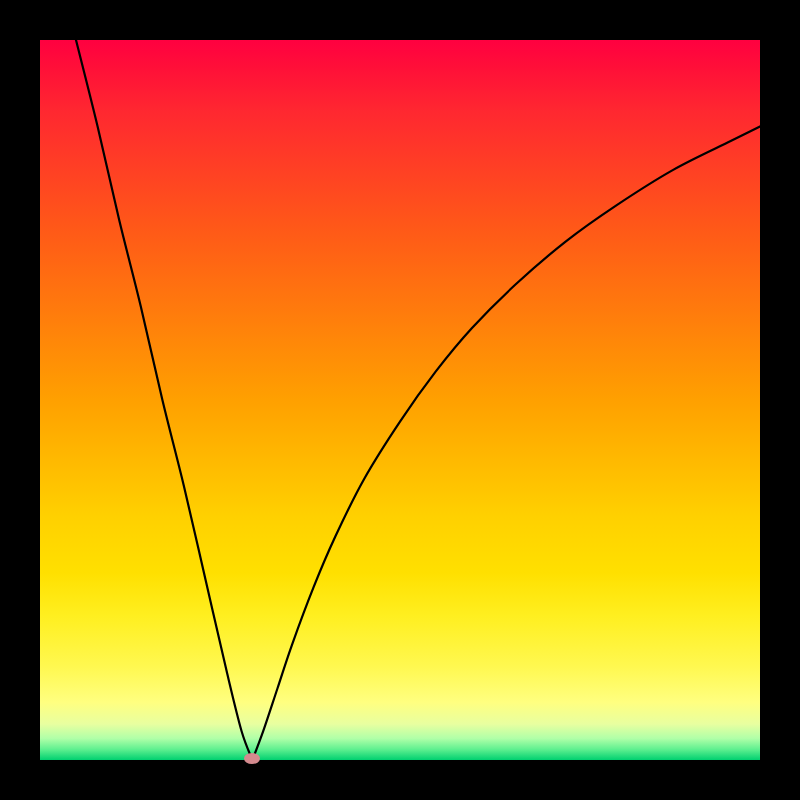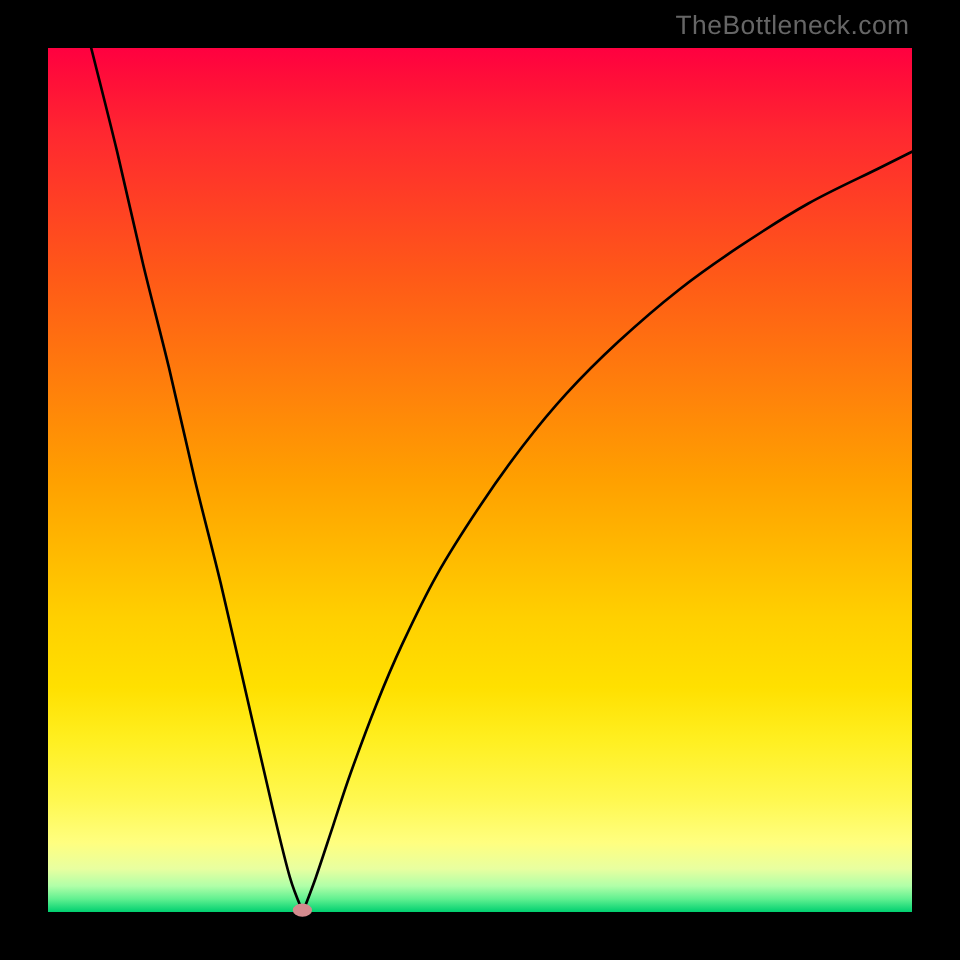--- a/index.html
+++ b/index.html
@@ -70,21 +70,20 @@
     height: 11px;
     border-radius: 50% / 50%;
     background: #d48a8e;
     
   }
 </style>
 </head>
 <body>
 
 <div class="frame">
-  <div class="watermark" data-bind="watermark">TheBottleneck.com</div>
 
   <div class="plot">
     <svg class="curve-svg" viewBox="0 0 720 720" preserveAspectRatio="none">
       <path id="curve-path" fill="none" stroke="#000" stroke-width="2.2" stroke-linecap="round" stroke-linejoin="round" d="M 36.0 0.0 C 39.6 14.4, 50.4 56.4, 57.6 86.4 C 64.8 116.4, 72.0 150.0, 79.2 180.0 C 86.4 210.0, 93.6 236.4, 100.8 266.4 C 108.0 296.4, 115.2 330.0, 122.4 360.0 C 129.6 390.0, 136.8 416.4, 144.0 446.4 C 151.2 476.4, 158.4 508.8, 165.6 540.0 C 172.8 571.2, 181.2 608.4, 187.2 633.6 C 193.2 658.8, 197.4 676.8, 201.6 691.2 C 205.8 705.6, 210.6 715.2, 212.4 720.0 C 214.2 724.8, 210.6 724.8, 212.4 720.0 C 214.2 715.2, 219.0 703.2, 223.2 691.2 C 227.4 679.2, 232.8 662.4, 237.6 648.0 C 242.4 633.6, 246.0 621.6, 252.0 604.8 C 258.0 588.0, 266.4 565.2, 273.6 547.2 C 280.8 529.2, 286.8 514.8, 295.2 496.8 C 303.6 478.8, 313.2 458.4, 324.0 439.2 C 334.8 420.0, 348.0 399.6, 360.0 381.6 C 372.0 363.6, 384.0 346.8, 396.0 331.2 C 408.0 315.6, 418.8 302.4, 432.0 288.0 C 445.2 273.6, 459.6 259.2, 475.2 244.8 C 490.8 230.4, 508.8 214.8, 525.6 201.6 C 542.4 188.4, 558.0 177.6, 576.0 165.6 C 594.0 153.6, 614.4 140.4, 633.6 129.6 C 652.8 118.8, 676.8 108.0, 691.2 100.8 C 705.6 93.6, 715.2 88.8, 720.0 86.4"></path>
     </svg>
     <div class="pink-dot" id="pink-dot" style="left: 204.4px; top: 713px;"></div>
   </div>
 </div>
 
 </body></html>

